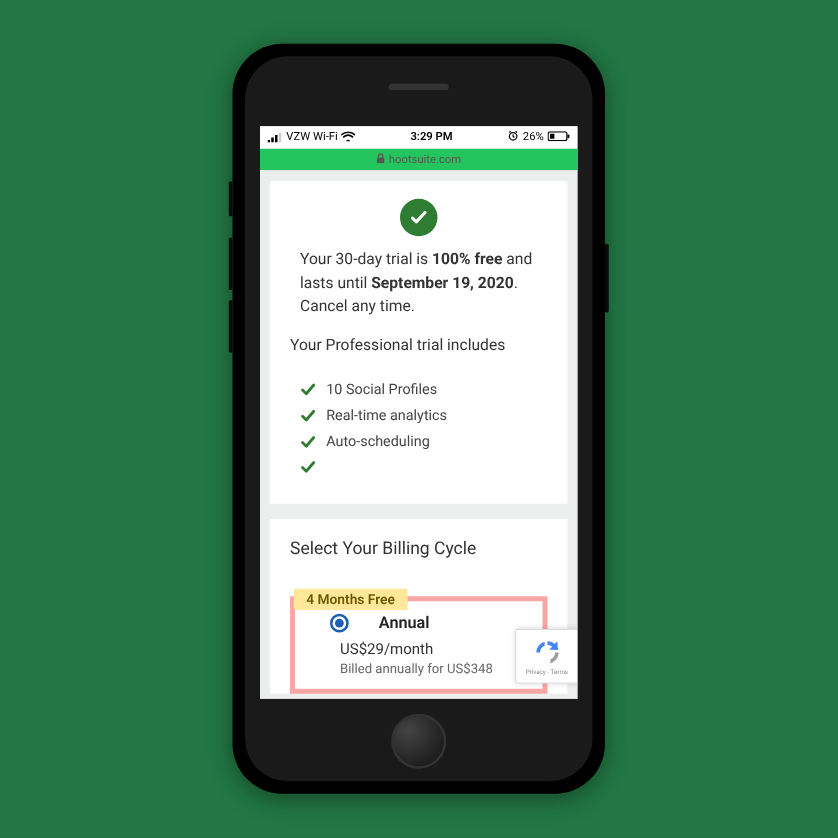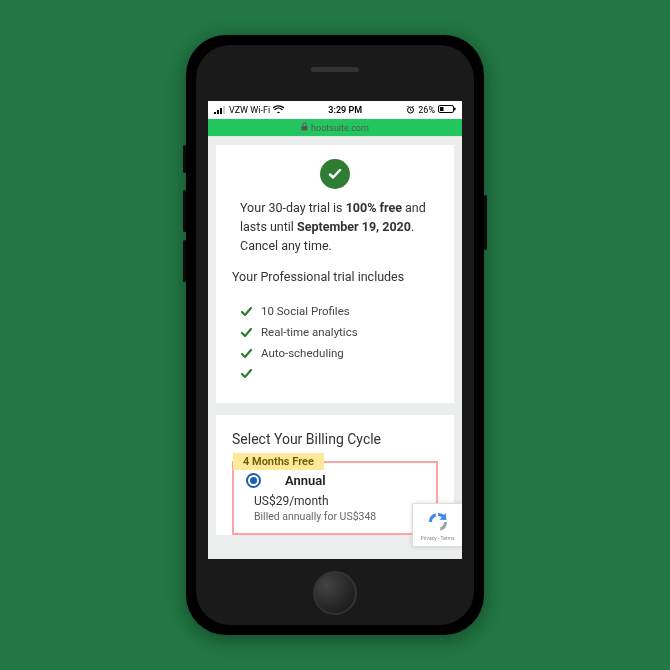--- a/index.html
+++ b/index.html
@@ -58,23 +58,23 @@
   }
   .trial-text { font-size: 12.5px; color: #333; line-height: 1.5; padding: 0 8px; margin-bottom: 14px;}
   .trial-text b { font-weight: 700; }
   .includes-title { font-size: 12.5px; color: #333; margin-bottom: 20px; }
   .flist { list-style: none; }
   .flist li { display:flex; align-items:center; gap:8px; font-size: 11.5px; color:#444; margin: 7px 0 7px 8px;}
   .flist svg { flex-shrink:0; }
   .card2 {
     background: #fff; padding: 16px 16px 0; margin: 0;
   }
-  .billing-title { font-size: 14px; color: #333; margin-bottom: 14px; font-weight:400;}
+  .billing-title { font-size: 14px; color: #333; margin-bottom: 30px; font-weight:400;}
   .plan-box {
-    border: 2px solid #fca5a5; padding: 10px 12px 10px 12px; position: relative; margin-bottom: 10px;
+    border: 4px solid #fca5a5; padding: 10px 12px 10px 28px; position: relative; margin-bottom: 10px;
   }
   .badge {
     position: absolute; top: -10px; left: -1px;
     background: #ffe89a; color: #6b5a00; font-size: 11px; font-weight: 600;
     padding: 2px 10px;
   }
   .plan-row { display:flex; align-items:center; gap:24px;text-align:center; }
   .radio {
     width: 15px; height: 15px; border: 2px solid #1a5fb4; border-radius: 50%;
     display:flex; align-items:center; justify-content:center; flex-shrink:0;

